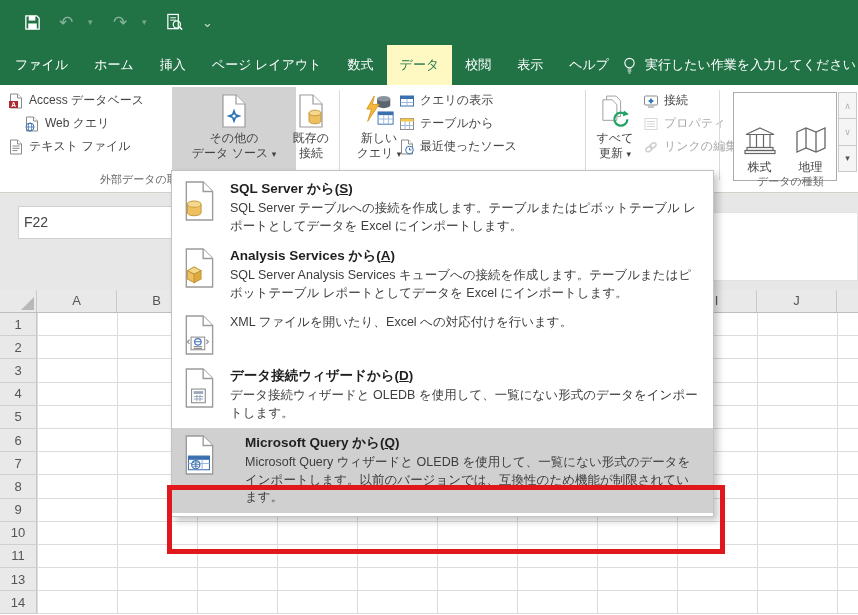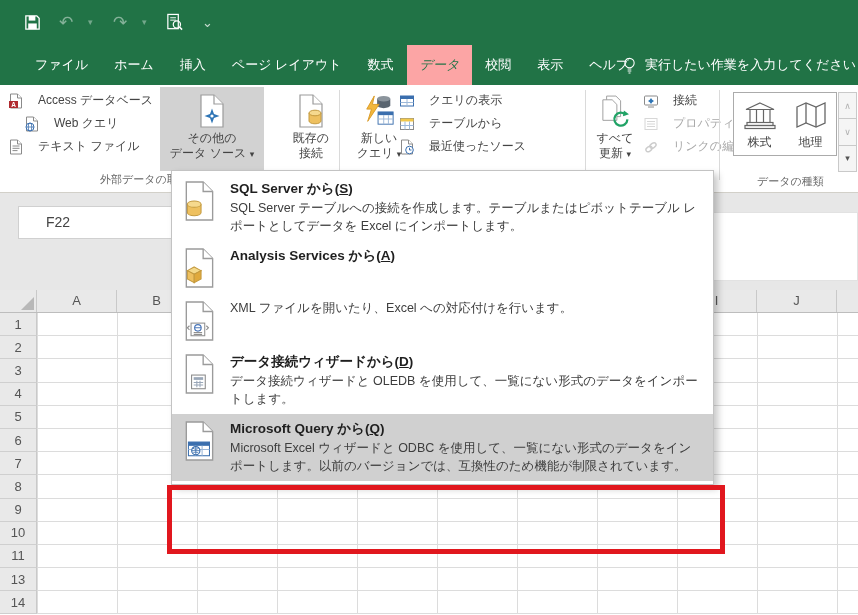--- a/index.html
+++ b/index.html
@@ -6,62 +6,62 @@
   body { font-family:"Liberation Sans","DejaVu Sans",sans-serif; }
   .app { position:relative; width:858px; height:615px; overflow:hidden; background:#fff; }
 
   
   .titlebar { position:absolute; top:0; left:0; width:858px; height:85px; background:#217346; }
   .qat { position:absolute; top:8px; left:20px; height:28px; display:flex; align-items:center; gap:10px; }
   .qbtn { display:flex; align-items:center; justify-content:center; width:24px; height:24px; cursor:default; }
   .qbtn.dim { opacity:.45; }
   .qglyph { color:#fff; font-size:17px; line-height:1; }
   .qcaret { color:rgba(255,255,255,.75); font-size:9px; width:10px; }
-  .tabrow { position:absolute; left:0; bottom:0; height:40px; width:858px; display:flex; align-items:stretch; padding-left:22px; }
+  .tabrow { position:absolute; left:0; bottom:0; height:40px; width:858px; display:flex; align-items:stretch; padding-left:2px; }
   .tab { color:#fff; font-size:13px; padding:0 13px; display:flex; align-items:center; white-space:nowrap; }
-  .tab.active { background:#fca5a5; color:#217346;font-style:italic; }
+  .tab.active { background:#fef9c3; color:#217346; }
   .tellme { display:flex; align-items:center; gap:8px; margin-left:16px; color:#fff; font-size:13px; white-space:nowrap; }
 
   
   .ribbon { position:absolute; top:85px; left:0; width:858px; height:108px; background:#fff; border-bottom:1px solid #d2d0c9; }
-  .rsmall { position:absolute; display:flex; align-items:center; gap:14px; height:21px; font-size:12px; color:#444; white-space:nowrap; cursor:default; }
+  .rsmall { position:absolute; display:flex; align-items:center; gap:5px; height:21px; font-size:12px; color:#444; white-space:nowrap; cursor:default; }
   .rsmall.dim { color:#a8a8a8; }
   .rsmall.dim svg { opacity:.5; }
   .rbig { position:absolute; top:2px; width:50px; height:84px; display:flex; flex-direction:column; align-items:center; font-size:12px; color:#444; text-align:center; cursor:default; }
   .rbig .bico { height:38px; display:flex; align-items:flex-end; margin-top:3px; margin-bottom:3px; }
   .rbig .lbl { line-height:15px; white-space:nowrap; }
   .rbig.hl { background:#d2d2d2; }
   .rdivider { position:absolute; top:5px; width:1px; height:90px; background:#dadada; }
   .grouplabel { position:absolute; font-size:11px; color:#666; white-space:nowrap; }
-  .dtypebox { position:absolute; left:733px; top:7px; width:104px; height:64px; background:#fff; border:1px solid #ababab; display:flex; }
+  .dtypebox { position:absolute; left:733px; top:7px; width:104px; height:89px; background:#fff; border:1px solid #ababab; display:flex; }
   .dtypeitem { flex:1; display:flex; flex-direction:column; align-items:center; justify-content:flex-end; padding-bottom:4px; font-size:12px; color:#444; gap:3px; cursor:default; }
   .gallery { position:absolute; left:838px; top:7px; width:19px; height:80px; display:flex; flex-direction:column; }
   .gallery .gbtn { flex:1; border:1px solid #c9c9c9; border-top:none; background:#f5f5f5; display:flex; align-items:center; justify-content:center; font-size:9px; color:#b0b0b0; }
   .gallery .gbtn:first-child { border-top:1px solid #c9c9c9; }
   .gallery .gbtn.more { color:#555; }
 
   
   .midstrip { position:absolute; top:193px; left:0; width:858px; height:97px; background:#e7e7e7; }
-  .namebox { position:absolute; left:18px; top:13px; width:157px; height:33px; background:#fff; border:1px solid #d0d0d0; font-size:14px; color:#444; line-height:31px; padding-left:27px; }
+  .namebox { position:absolute; left:18px; top:13px; width:157px; height:33px; background:#fff; border:1px solid #d0d0d0; font-size:14px; color:#444; line-height:31px; padding-left:5px; }
   .fxarea { position:absolute; left:250px; top:19px; width:608px; height:69px; background:#fff; border:1px solid #e2e2e2; }
 
   
   .sheet { position:absolute; top:290px; left:0; width:858px; height:325px; background:#fff; overflow:hidden; }
   .chrow { display:flex; height:23px; background:#e9e9e9; border-bottom:1px solid #bdbdbd; }
   .corner { width:37px; flex:0 0 37px; position:relative; border-right:1px solid #c9c9c9; }
   .corner::after { content:""; position:absolute; right:2px; bottom:2px; border-left:13px solid transparent; border-bottom:13px solid #b8b8b8; }
   .ch { width:80px; flex:0 0 80px; text-align:center; font-size:13px; color:#555; line-height:22px; border-right:1px solid #c9c9c9; }
   .rr { display:flex; height:23.2px; }
   .rn { width:37px; flex:0 0 37px; background:#e9e9e9; border-right:1px solid #c9c9c9; border-bottom:1px solid #cfcfcf; text-align:center; font-size:13px; color:#555; display:flex; align-items:center; justify-content:center; }
   .rc { flex:1; border-bottom:1px solid #dcdcdc; background-image:repeating-linear-gradient(to right,#dcdcdc 0 1px,transparent 1px 80px); }
 
   
   .menu { position:absolute; left:171px; top:170px; width:543px; background:#fff; border:1px solid #c3c3c3; box-shadow:4px 4px 7px rgba(0,0,0,.22); z-index:10; padding:3px 0; }
   .mi { display:flex; padding:6px 14px 6px 12px; cursor:default; }
-  .mi.hl { background:#d0d0d0; }
+  .mi.hl { background:#d0d0d0;gap:15px; }
   .mi .ic { width:34px; flex:0 0 34px; margin-right:12px; padding-top:1px; }
   .mi .tt { font-size:13.5px; font-weight:bold; color:#1f1f1f; line-height:17px; margin-bottom:3px; }
   .mi .ds { font-size:12.5px; color:#3d3d3d; line-height:17.5px; }
 
   
   .redbox { position:absolute; left:167px; top:485px; width:558px; height:69px; border:5px solid #e1171e; z-index:20; pointer-events:none; }
 
   svg { display:block; }
   .hiddensvg { position:absolute; width:0; height:0; overflow:hidden; }
 </style>
@@ -335,21 +335,21 @@
       <span>Web クエリ</span>
     </div>
     <div class="rsmall" style="left:8px;top:51px">
       <svg width="16" height="16">
           <use href="#r-text"></use>
         </svg>
       <span>テキスト ファイル</span>
     </div>
     <div class="grouplabel" style="left:100px;top:87px">外部データの取り込み</div>
 
-    <div class="rbig hl" style="left:160px;width:104px">
+    <div class="rbig hl" style="left:172px;width:124px">
       <div class="bico">
           <svg width="26" height="34">
             <use href="#b-other"></use>
           </svg>
         </div>
       <div class="lbl">その他の</div>
       <div class="lbl"><span>データ ソース</span> <span style="font-size:9px">▾</span></div>
     </div>
 
     <div class="rbig" style="left:287px;width:48px">
@@ -566,20 +566,21 @@
       </div>
 
       <div class="mi">
         <div class="ic">
           <svg width="32" height="40" viewBox="0 0 30 38">
             <use href="#mi-cube"></use>
           </svg>
         </div>
         <div>
           <div class="tt"><span>Analysis Services から(</span><u>A</u><span>)</span></div>
+          <div class="ds">SQL Server Analysis Services キューブへの接続を作成します。テーブルまたはピボットテーブル レポートとしてデータを Excel にインポートします。</div>
         </div>
       </div>
 
 
       <div class="mi">
         <div class="ic">
           <svg width="32" height="40" viewBox="0 0 30 38">
             <use href="#mi-xml"></use>
           </svg>
         </div>
@@ -601,20 +602,20 @@
       </div>
 
       <div class="mi hl">
         <div class="ic">
           <svg width="32" height="40" viewBox="0 0 30 38">
             <use href="#mi-query"></use>
           </svg>
         </div>
         <div>
           <div class="tt"><span>Microsoft Query から(</span><u>Q</u><span>)</span></div>
-          <div class="ds">Microsoft Excel ウィザードと ODBC を使用して、一覧にない形式のデータをインポートします。以前のバージョンでは、互換性のため機能が制限されています。</div>
+          <div class="ds">Microsoft Query ウィザードと OLEDB を使用して、一覧にない形式のデータをインポートします。以前のバージョンでは、互換性のため機能が制限されています。</div>
         </div>
       </div>
     </div>
 
   <div class="redbox"></div>
 
 </div>
 
 </body></html>

